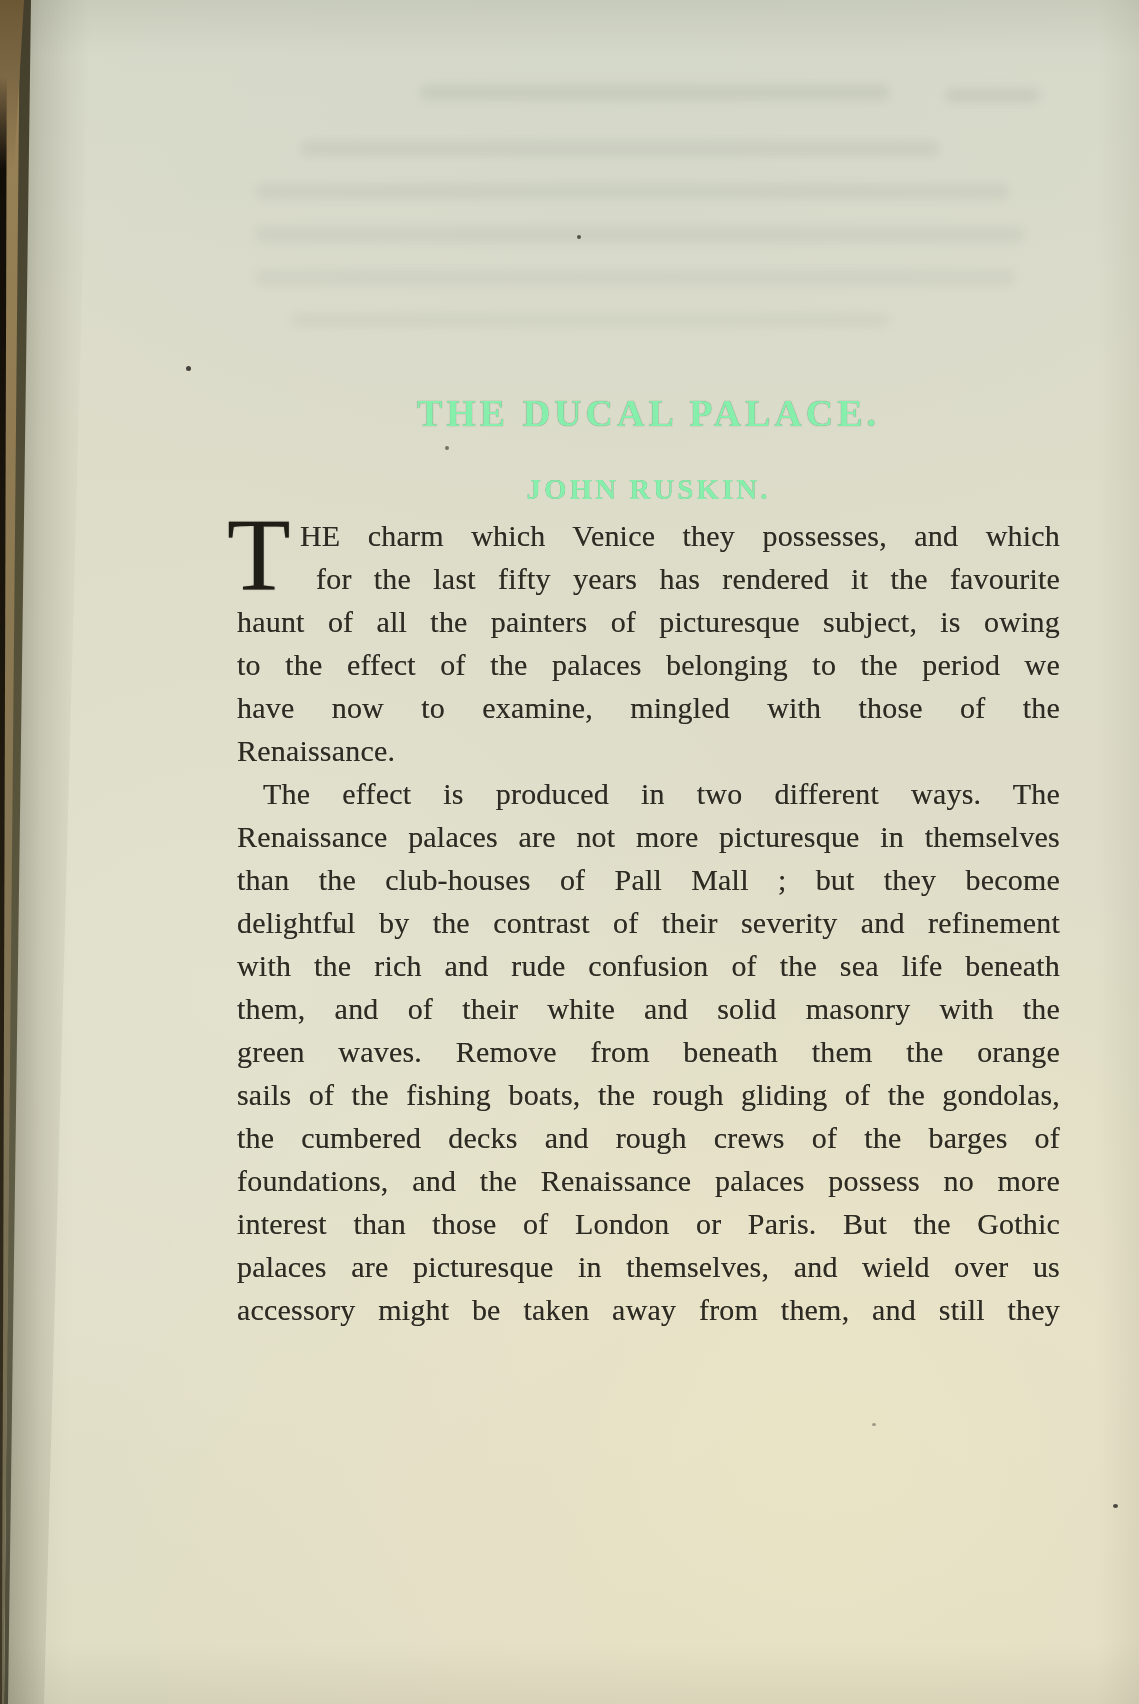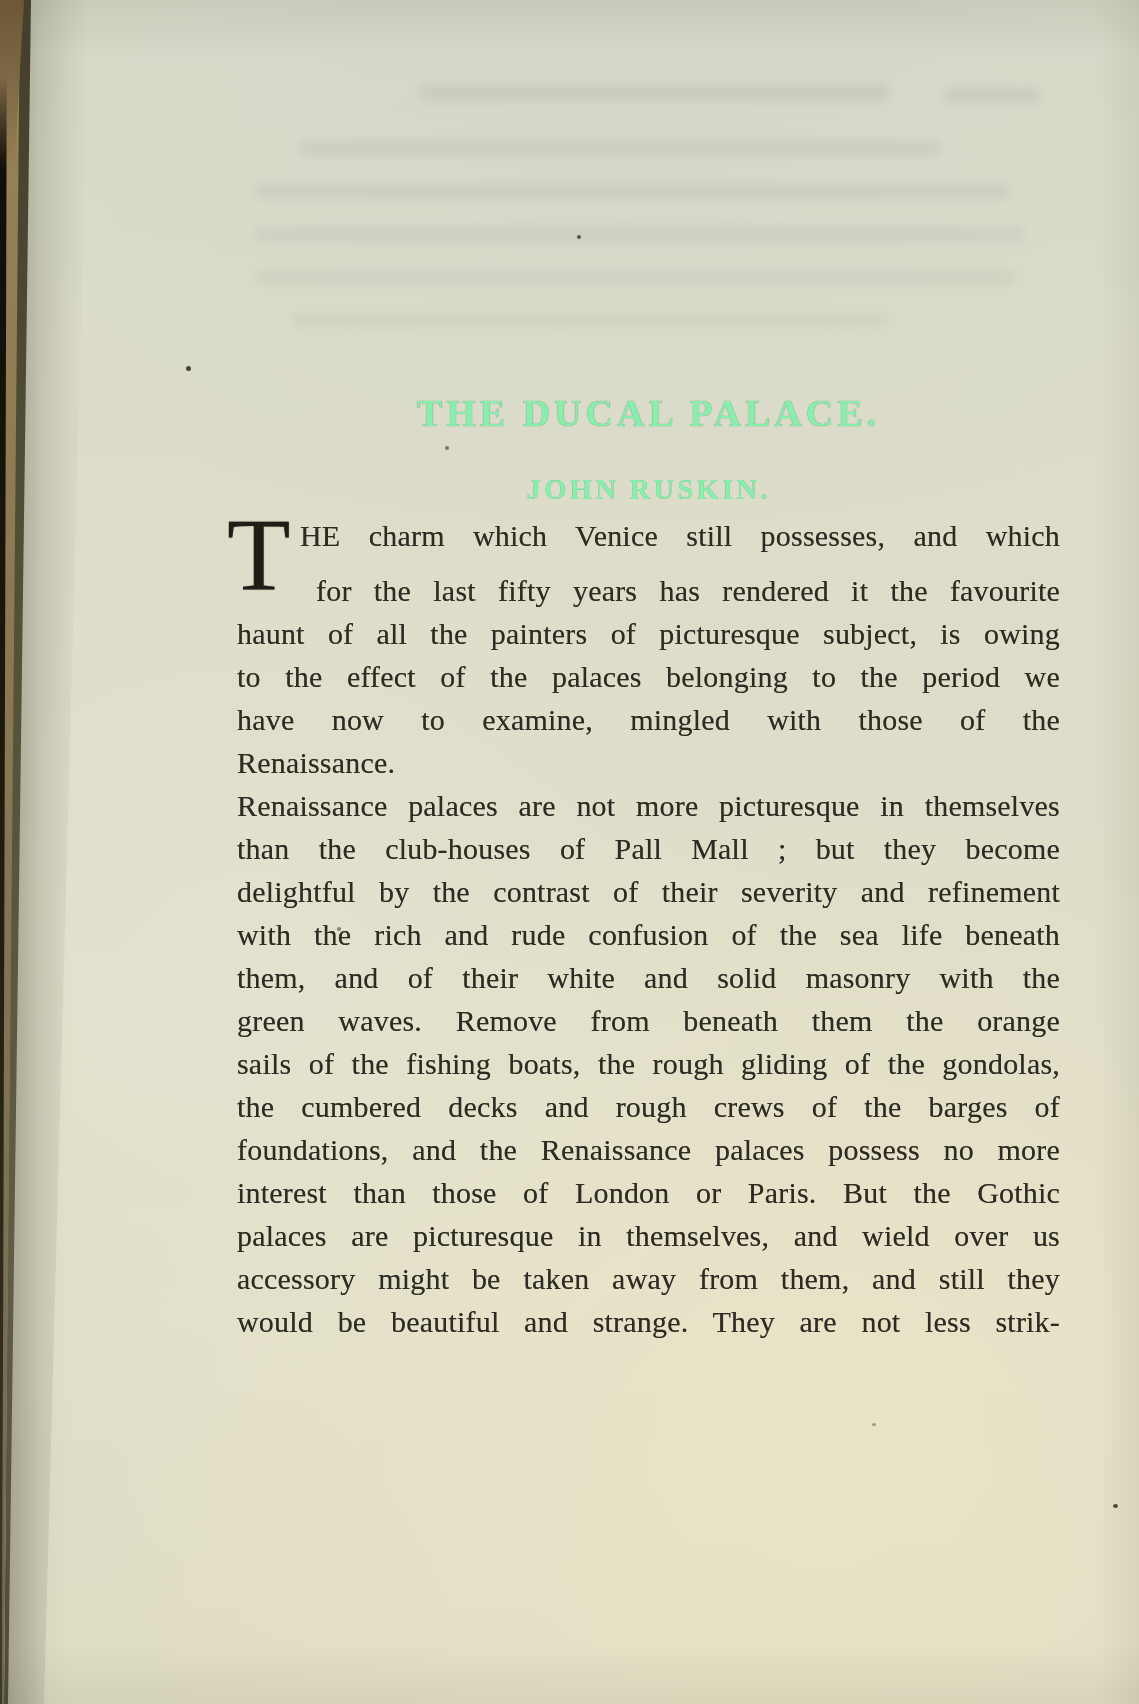--- a/index.html
+++ b/index.html
@@ -118,37 +118,37 @@
   <div class="speck" style="left:337px;top:927px;width:4px;height:4px;background:rgba(62,60,50,0.6);"></div>
   <div class="speck" style="left:1113px;top:1504px;width:5px;height:4px;background:#4a4840;"></div>
   <div class="speck" style="left:872px;top:1423px;width:4px;height:3px;background:rgba(82,80,66,0.5);"></div>
 
   <h1 class="title">THE DUCAL PALACE.</h1>
   <h2 class="author">JOHN RUSKIN.</h2>
 
   <div class="body-text">
       <div class="para">
         <span class="dropcap">T</span>
-        <div class="line just" style="padding-left: 63px;">HE charm which Venice still possesses, and which</div>
-        <div class="line just" style="padding-left: 79px; margin-top: 12px;">for the last fifty years has rendered it the favourite</div>
+        <div class="line just" style="padding-left: 63px;">HE charm which Venice they possesses, and which</div>
+        <div class="line just" style="padding-left: 79px;">for the last fifty years has rendered it the favourite</div>
         <div class="line just">haunt of all the painters of picturesque subject, is owing</div>
         <div class="line just">to the effect of the palaces belonging to the period we</div>
         <div class="line just">have now to examine, mingled with those of the</div>
         <div class="line">Renaissance.</div>
       </div>
       <div class="para">
+        <div class="line just" style="padding-left: 26px;">The effect is produced in two different ways. The</div>
         <div class="line just">Renaissance palaces are not more picturesque in themselves</div>
         <div class="line just">than the club-houses of Pall Mall ; but they become</div>
         <div class="line just">delightful by the contrast of their severity and refinement</div>
         <div class="line just">with the rich and rude confusion of the sea life beneath</div>
         <div class="line just">them, and of their white and solid masonry with the</div>
         <div class="line just">green waves. Remove from beneath them the orange</div>
         <div class="line just">sails of the fishing boats, the rough gliding of the gondolas,</div>
         <div class="line just">the cumbered decks and rough crews of the barges of</div>
         <div class="line just">foundations, and the Renaissance palaces possess no more</div>
         <div class="line just">interest than those of London or Paris. But the Gothic</div>
         <div class="line just">palaces are picturesque in themselves, and wield over us</div>
         <div class="line just">accessory might be taken away from them, and still they</div>
-        <div class="line just">would be beautiful and strange. They are not less strik-</div>
       </div>
     </div>
 
 </div>
 
 </body></html>

